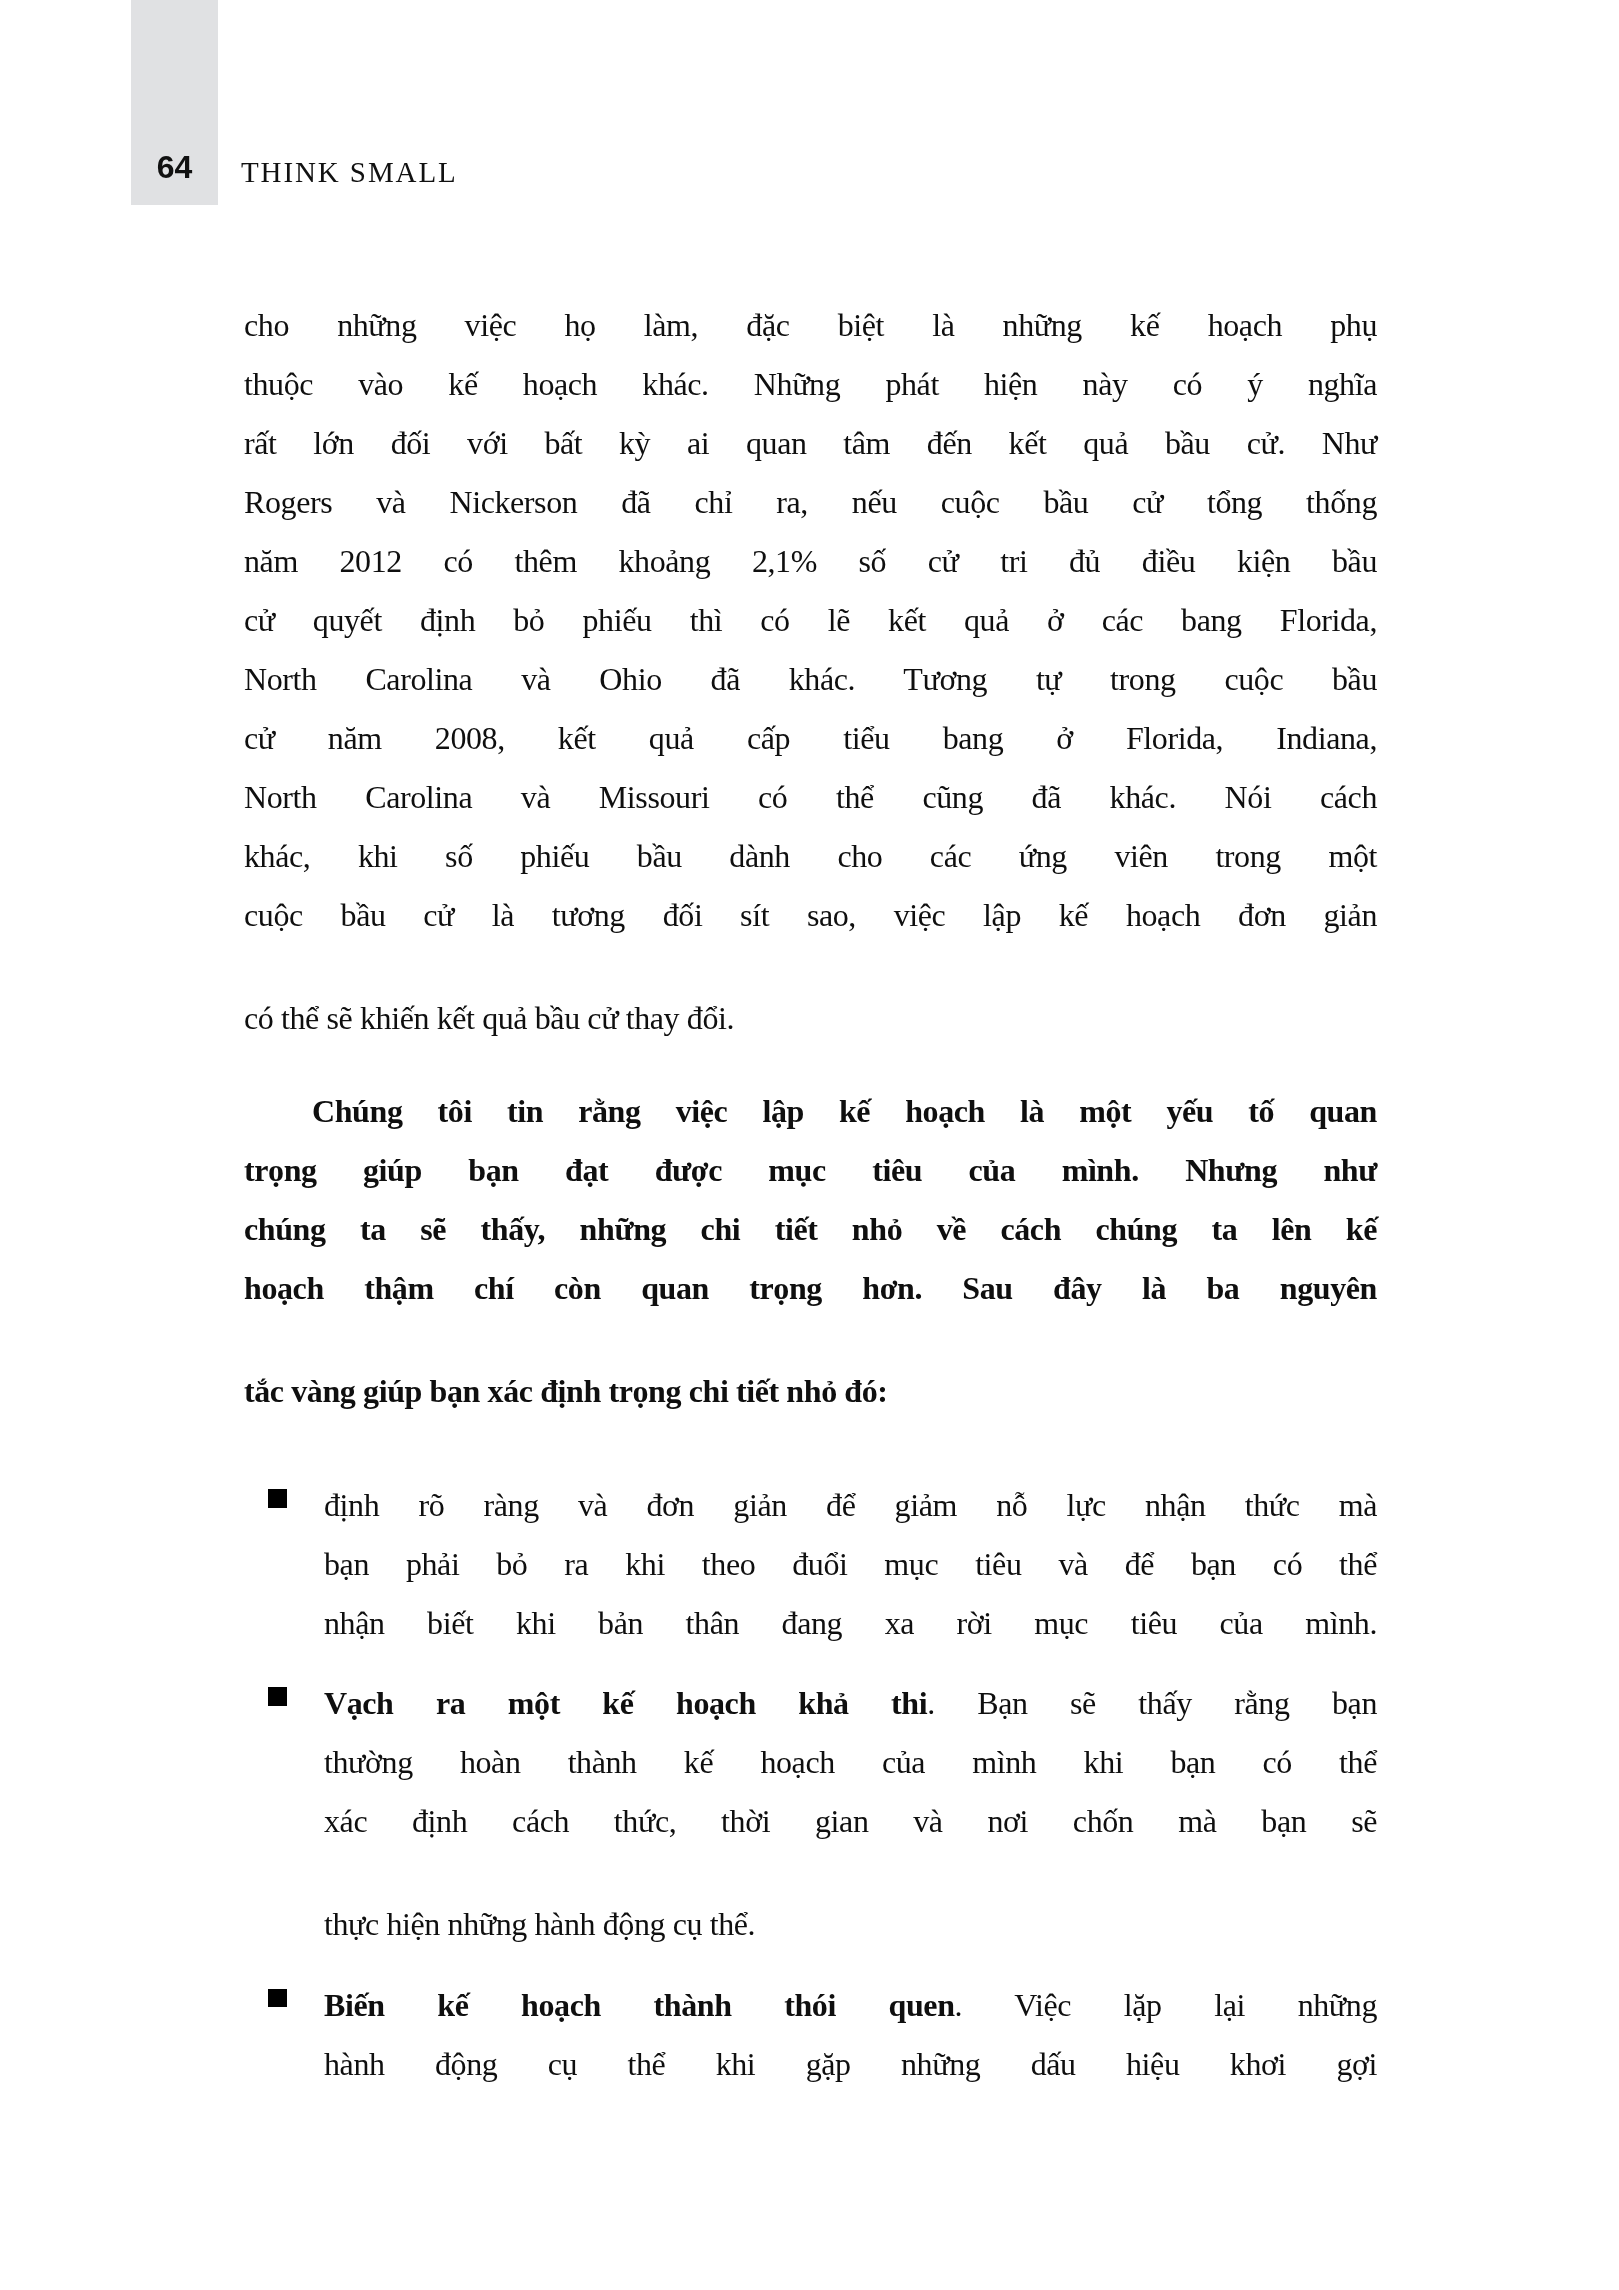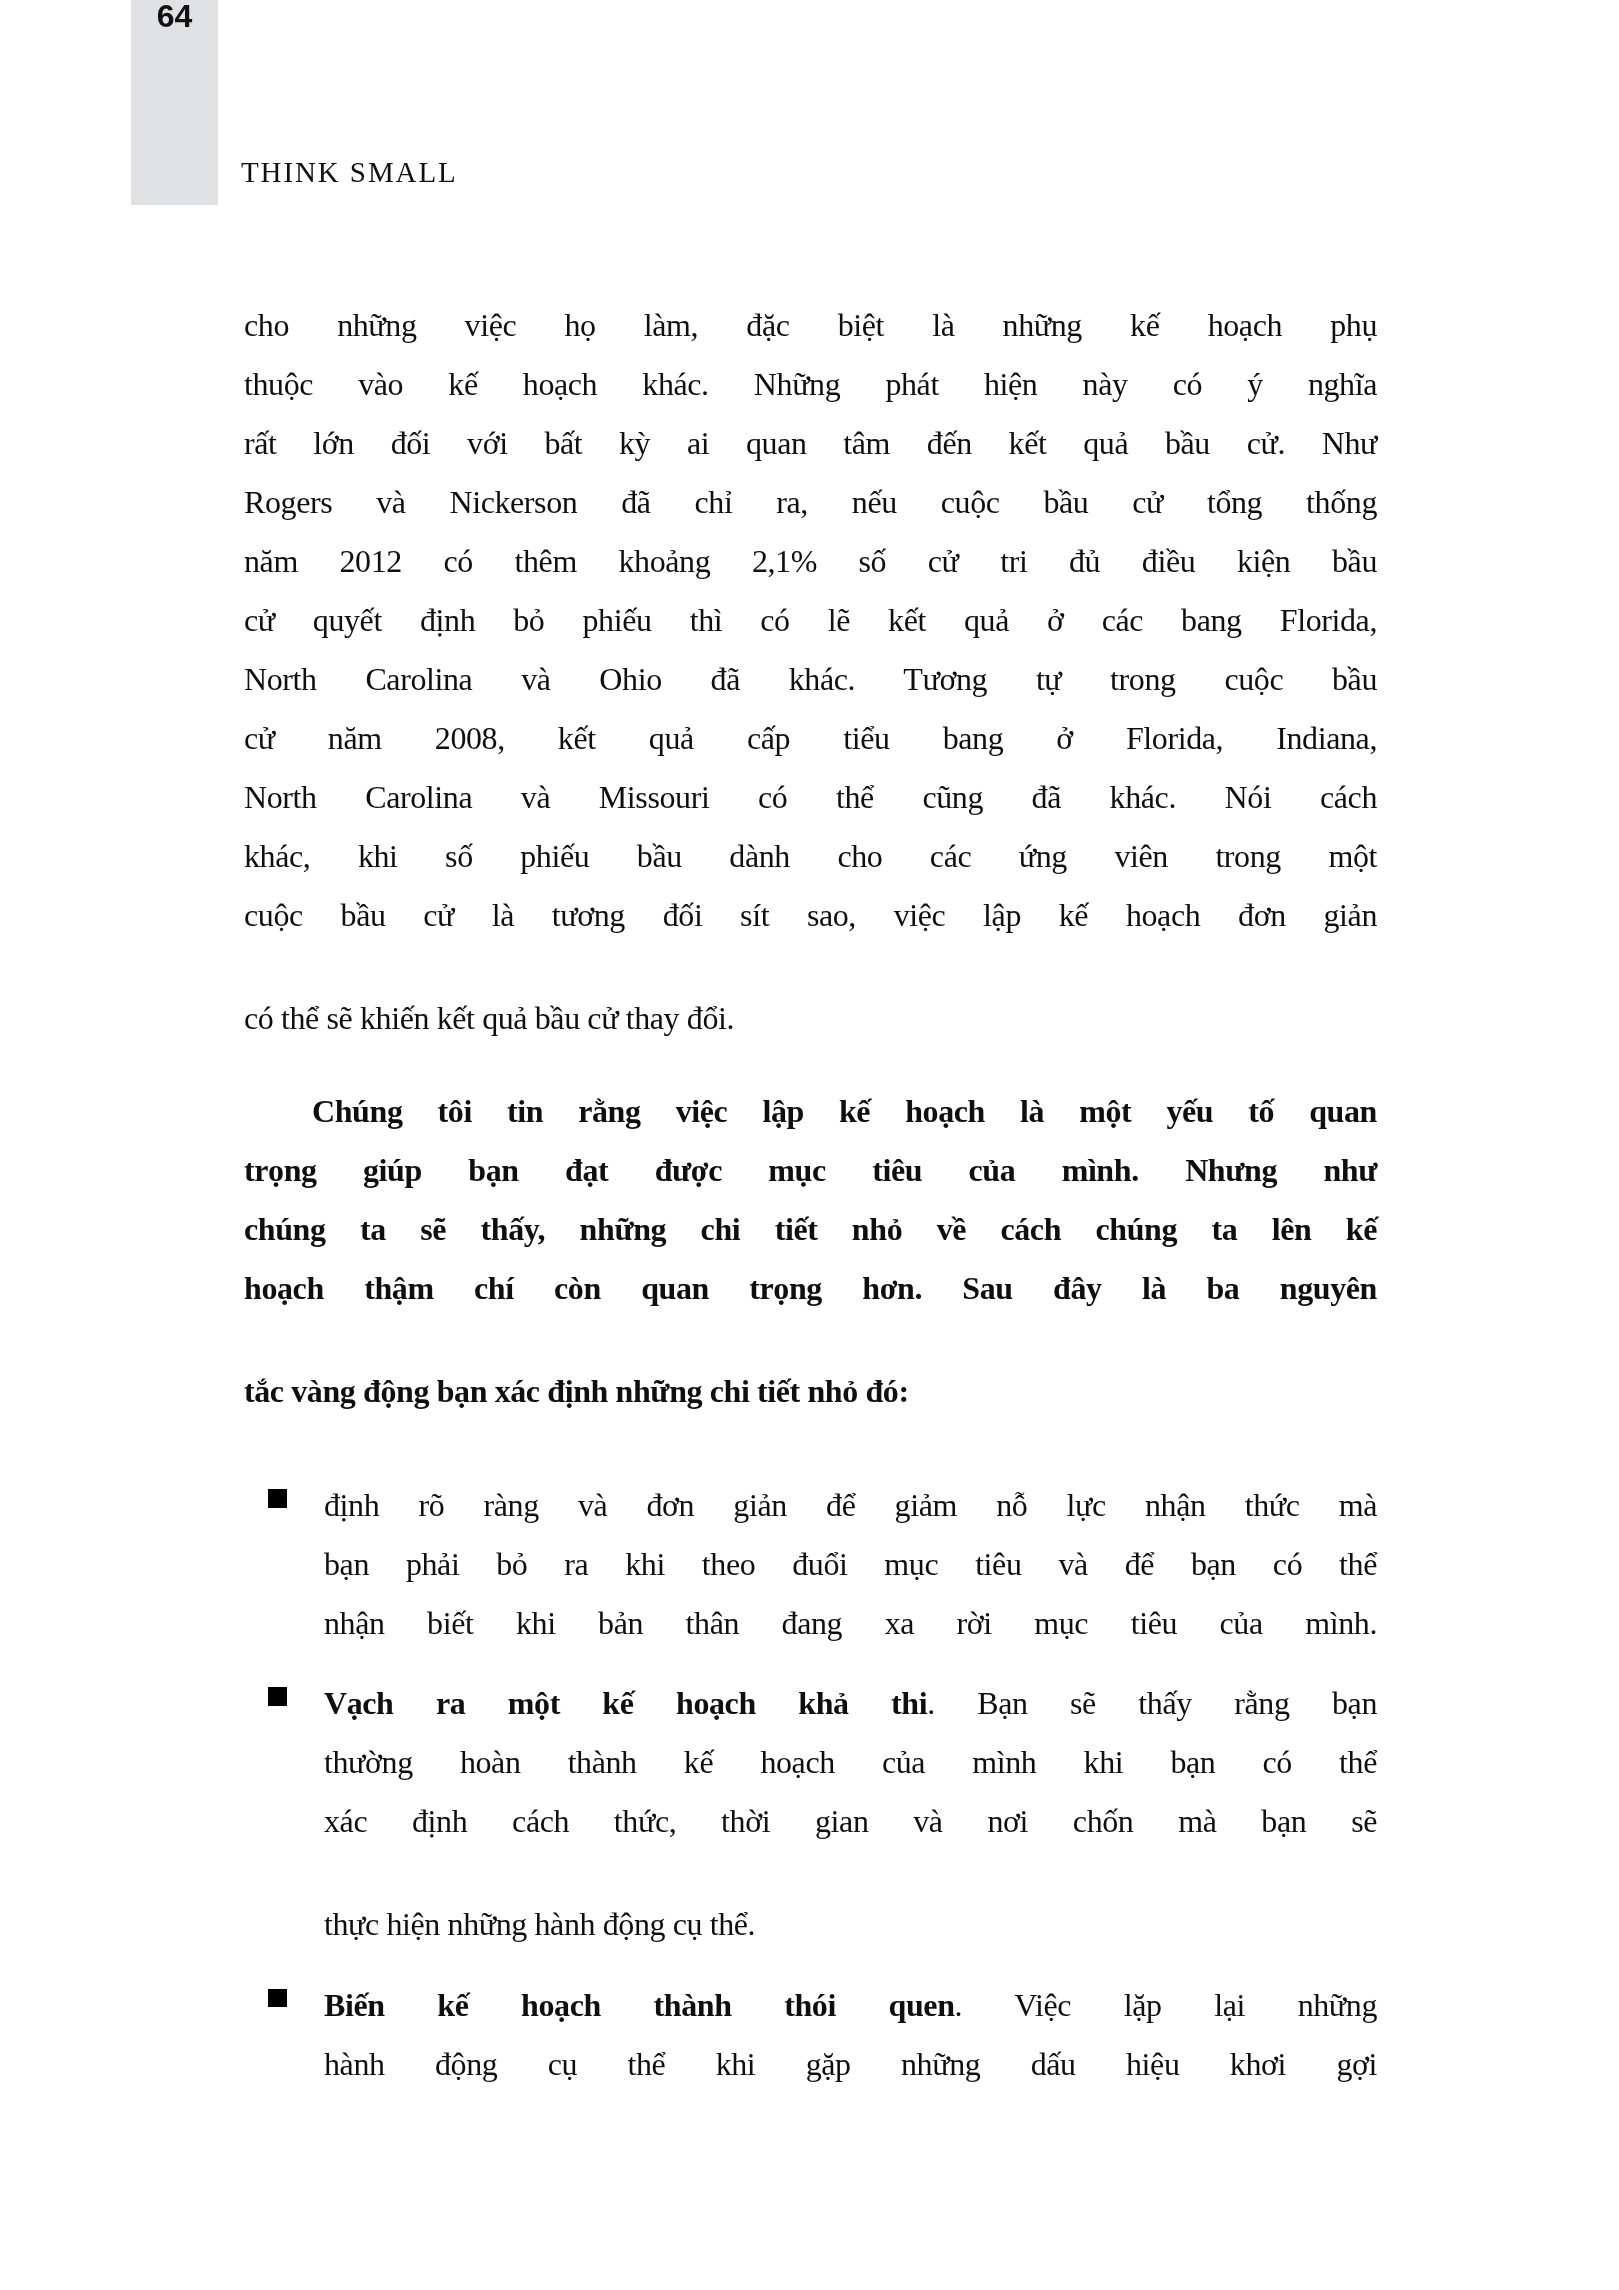--- a/index.html
+++ b/index.html
@@ -8,21 +8,21 @@
     width:1619px;height:2290px;
     background:#ffffff;
     color:#0f0f0f;
     font-family:"Liberation Serif", serif;
     overflow:hidden;
   }
   .corner-bar{
     position:absolute;left:131px;top:0;
     width:87px;height:205px;
     background:#e0e1e3;
-    display:flex;align-items:flex-start;justify-content:center;
+    display:flex;align-items:flex-end;justify-content:center;
   }
   .pagenum{
     font-family:"Liberation Sans", sans-serif;
     font-weight:700;font-size:32px;line-height:1;
     padding-bottom:22.4px;
     color:#111111;
   }
   .running-title{
     position:absolute;left:241px;top:158px;
     font-size:29px;line-height:1;
@@ -77,21 +77,21 @@
         <div class="ln">North Carolina và Missouri có thể cũng đã khác. Nói cách</div>
         <div class="ln">khác, khi số phiếu bầu dành cho các ứng viên trong một</div>
         <div class="ln">cuộc bầu cử là tương đối sít sao, việc lập kế hoạch đơn giản</div>
         <div class="ln left">có thể sẽ khiến kết quả bầu cử thay đổi.</div>
       </div>
       <div class="para p2">
         <div class="ln indent">Chúng tôi tin rằng việc lập kế hoạch là một yếu tố quan</div>
         <div class="ln">trọng giúp bạn đạt được mục tiêu của mình. Nhưng như</div>
         <div class="ln">chúng ta sẽ thấy, những chi tiết nhỏ về cách chúng ta lên kế</div>
         <div class="ln">hoạch thậm chí còn quan trọng hơn. Sau đây là ba nguyên</div>
-        <div class="ln left">tắc vàng động bạn xác định những chi tiết nhỏ đó:</div>
+        <div class="ln left">tắc vàng giúp bạn xác định trọng chi tiết nhỏ đó:</div>
       </div>
       <div class="blist">
         <div class="bitem">
           <span class="bmark"></span>
           <div class="ln">định rõ ràng và đơn giản để giảm nỗ lực nhận thức mà</div>
           <div class="ln">bạn phải bỏ ra khi theo đuổi mục tiêu và để bạn có thể</div>
           <div class="ln">nhận biết khi bản thân đang xa rời mục tiêu của mình.</div>
         </div>
         <div class="bitem">
           <span class="bmark"></span>

